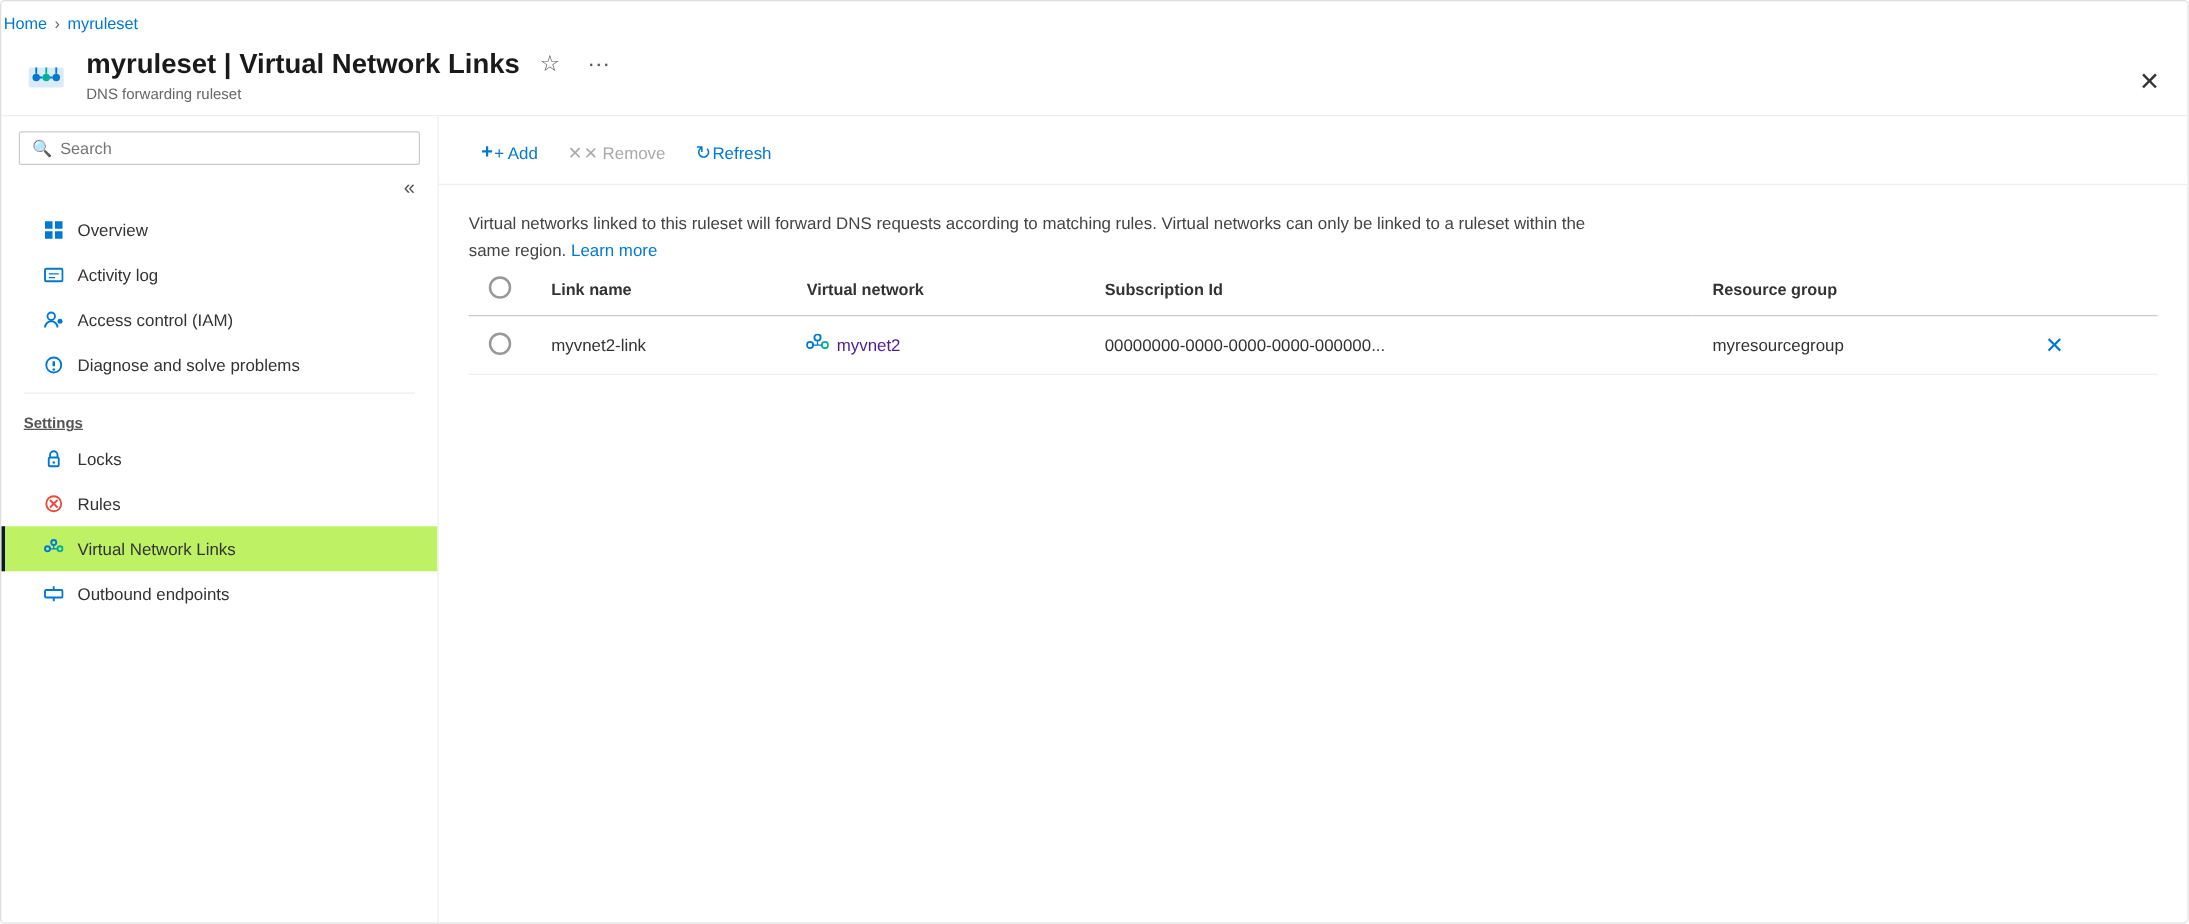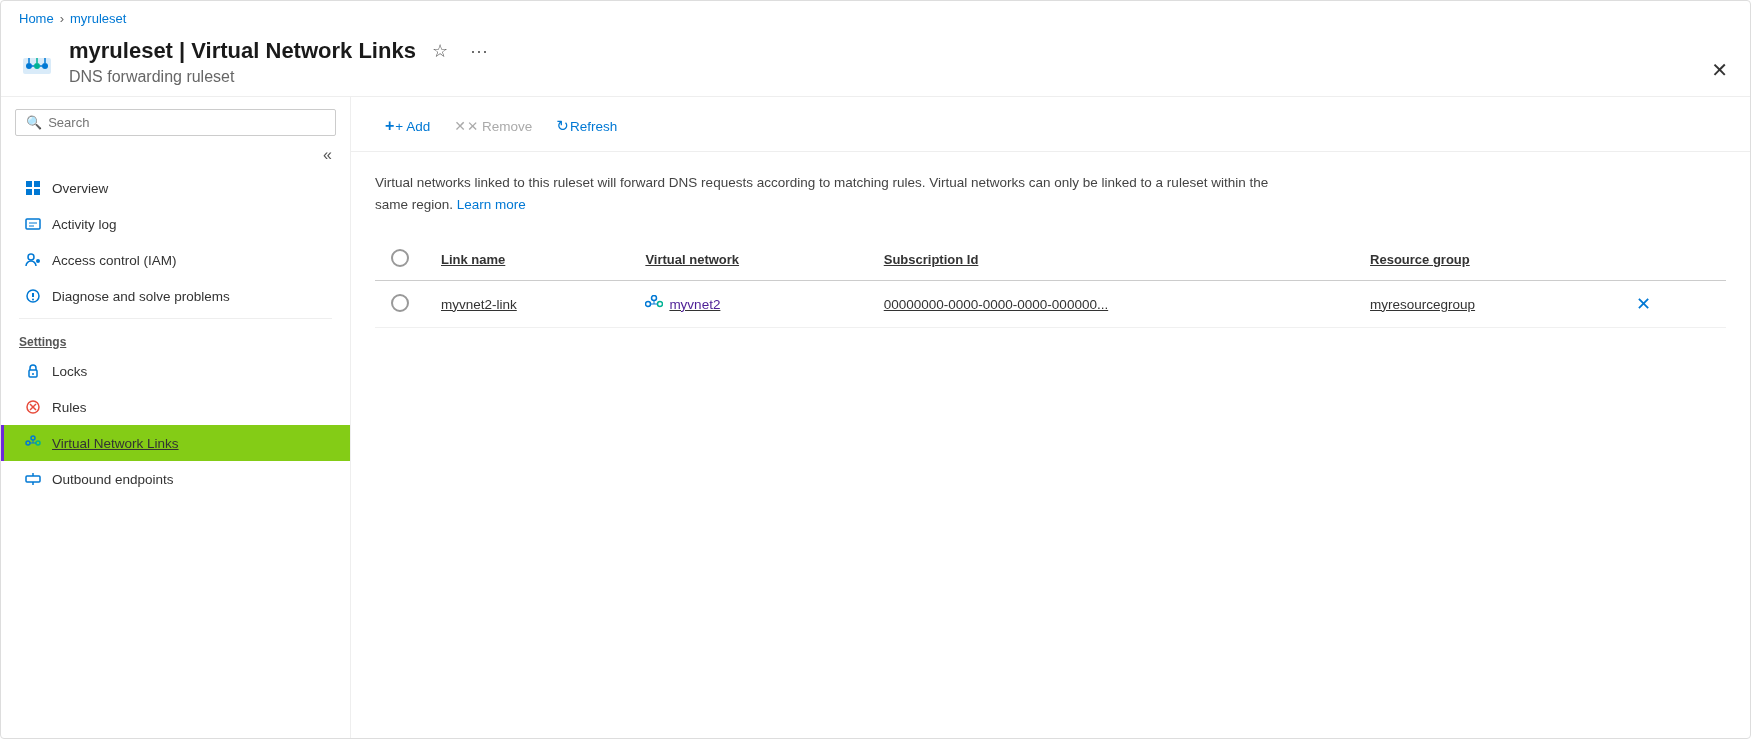--- a/index.html
+++ b/index.html
@@ -1,66 +1,66 @@
 <!DOCTYPE html>
 <html><head>
   <meta charset="utf-8">
   <style>
     * { box-sizing: border-box; margin: 0; padding: 0; }
     body { font-family: 'Segoe UI', Arial, sans-serif; font-size: 14px; color: #333; background: #fff; height: 739px; width: 1751px; overflow: hidden; }
 
     .container { display: flex; flex-direction: column; height: 100%; border: 1px solid #ddd; border-radius: 4px; }
 
     
-    .breadcrumb { padding: 10px 18px 4px; display: flex; align-items: center; gap: 6px; font-size: 13px; }
+    .breadcrumb { padding: 10px 2px 4px; display: flex; align-items: center; gap: 6px; font-size: 13px; }
     .breadcrumb a { color: #0078d4; text-decoration: none; }
     .breadcrumb-sep { color: #666; }
 
     
     .header { display: flex; align-items: flex-end; padding: 6px 16px 10px; border-bottom: 1px solid #eee; }
     .header-icon { width: 40px; height: 40px; margin-right: 12px; display: flex; align-items: center; justify-content: center; }
     .header-icon svg { width: 36px; height: 36px; }
     .header-title-block { flex: 1; }
     .header-title { font-size: 22px; font-weight: 600; color: #1a1a1a; display: flex; align-items: center; gap: 10px; }
-    .header-subtitle { font-size: 16px; color: #666; margin-top: 2px; }
+    .header-subtitle { font-size: 12px; color: #666; margin-top: 2px; }
     .header-actions { display: flex; align-items: center; gap: 12px; }
     .star-btn, .more-btn, .close-btn { background: none; border: none; cursor: pointer; color: #555; font-size: 18px; padding: 4px 6px; border-radius: 3px; }
     .close-btn { font-size: 20px; color: #333; }
 
     
     .main-layout { display: flex; flex: 1; overflow: hidden; }
 
     
     .sidebar { width: 350px; min-width: 350px; border-right: 1px solid #eee; display: flex; flex-direction: column; overflow-y: auto; }
     .sidebar-search { padding: 12px 14px 8px; }
     .search-box { display: flex; align-items: center; border: 1px solid #ccc; border-radius: 2px; padding: 5px 10px; gap: 6px; background: #fff; }
     .search-box input { border: none; outline: none; font-size: 13px; flex: 1; color: #333; }
     .search-icon { color: #666; font-size: 13px; }
     .collapse-btn { background: none; border: none; cursor: pointer; color: #555; font-size: 16px; padding: 2px 4px; }
 
     .sidebar-nav { flex: 1; }
-    .nav-item { display: flex; align-items: center; gap: 10px; padding: 9px 20px; cursor: pointer; font-size: 13.5px; color: #333; border-left: 3px solid transparent; }
-    .nav-item.active { background: #84cc16; border-left: 3px solid #6d28d9; text-decoration: underline; }
+    .nav-item { display: flex; align-items: center; gap: 10px; padding: 9px 30px; cursor: pointer; font-size: 13.5px; color: #333; border-left: 3px solid transparent; }
+    .nav-item.active { background: #bef264; border-left: 3px solid #0f172a; }
     .nav-item-icon { width: 18px; height: 18px; display: flex; align-items: center; justify-content: center; flex-shrink: 0; }
 
     .nav-section-label { padding: 12px 18px 4px; font-size: 12px; font-weight: 600; color: #555; text-transform: none; text-decoration: underline; }
     .nav-divider { border: none; border-top: 1px solid #eee; margin: 4px 18px; }
 
     
     .content { flex: 1; overflow-y: auto; padding: 0; }
     .toolbar { display: flex; align-items: center; gap: 4px; padding: 14px 24px 10px; border-bottom: 1px solid #eee; }
     .toolbar-btn { display: flex; align-items: center; gap: 5px; background: none; border: none; cursor: pointer; color: #0078d4; font-size: 13.5px; padding: 6px 10px; border-radius: 2px; }
     .toolbar-btn.disabled { color: #aaa; cursor: default; }
 
     .content-body { padding: 20px 24px; }
-    .info-text { font-size: 13.5px; color: #444; line-height: 1.6; max-width: 900px; margin-bottom: 24px; }
+    .info-text { font-size: 13.5px; color: #444; line-height: 1.6; max-width: 900px; }
     .info-text a { color: #0078d4; text-decoration: none; }
 
     
-    .table-container { width: 100%; text-decoration: underline; }
+    .table-container { width: 100%; }
     table { width: 100%; border-collapse: collapse; }
     thead tr { border-bottom: 1px solid #ccc; }
     th { text-align: left; padding: 10px 16px; font-size: 13px; font-weight: 600; color: #333; }
     td { padding: 10px 16px; font-size: 13.5px; color: #333; border-bottom: 1px solid #f0f0f0; vertical-align: middle; }
     .radio-col { width: 48px; text-align: center; }
     .radio-circle { width: 18px; height: 18px; border: 2px solid #999; border-radius: 50%; display: inline-block; cursor: pointer; }
 
     .vnet-link { color: #4c1d95; text-decoration: none; display: flex; align-items: center; gap: 6px; }
     .vnet-icon { display: inline-flex; align-items: center; }
 

